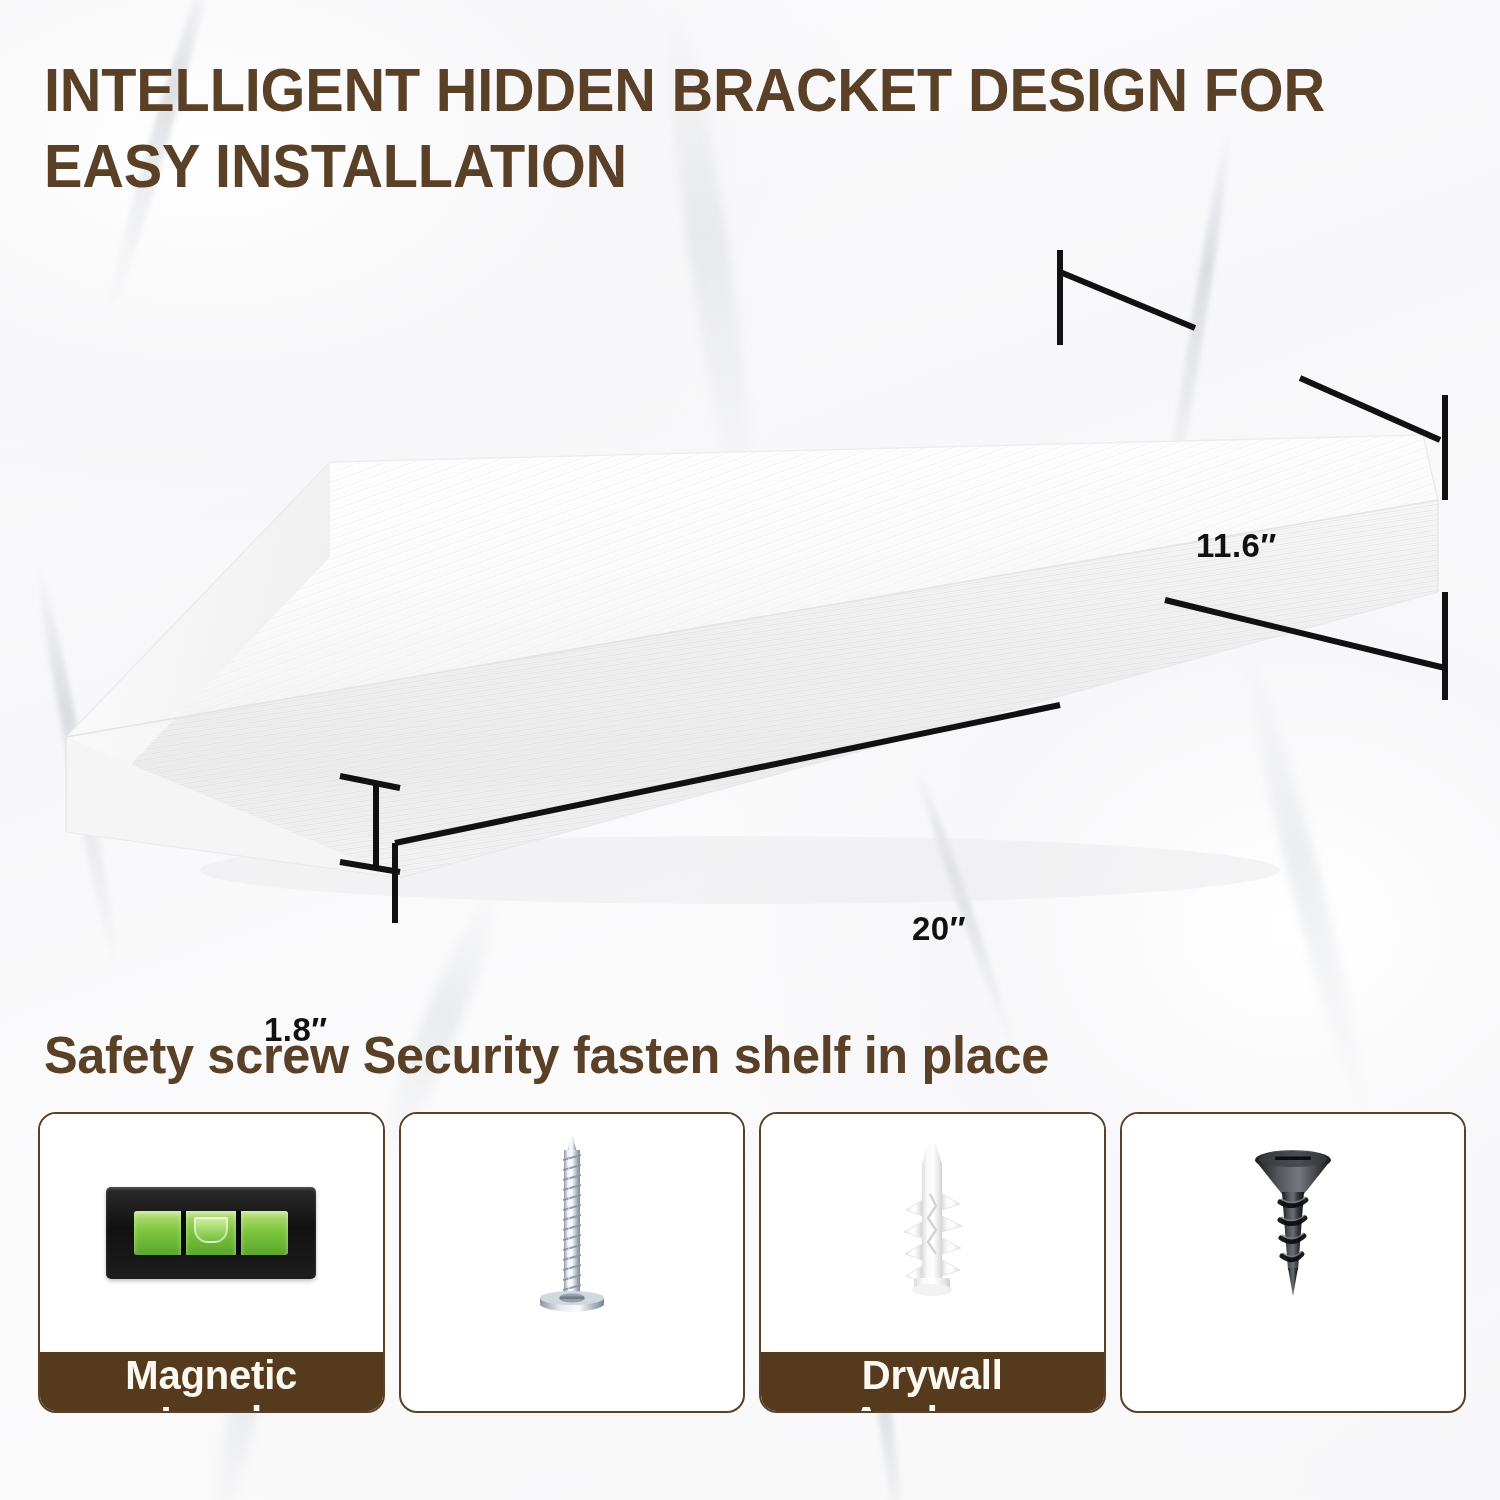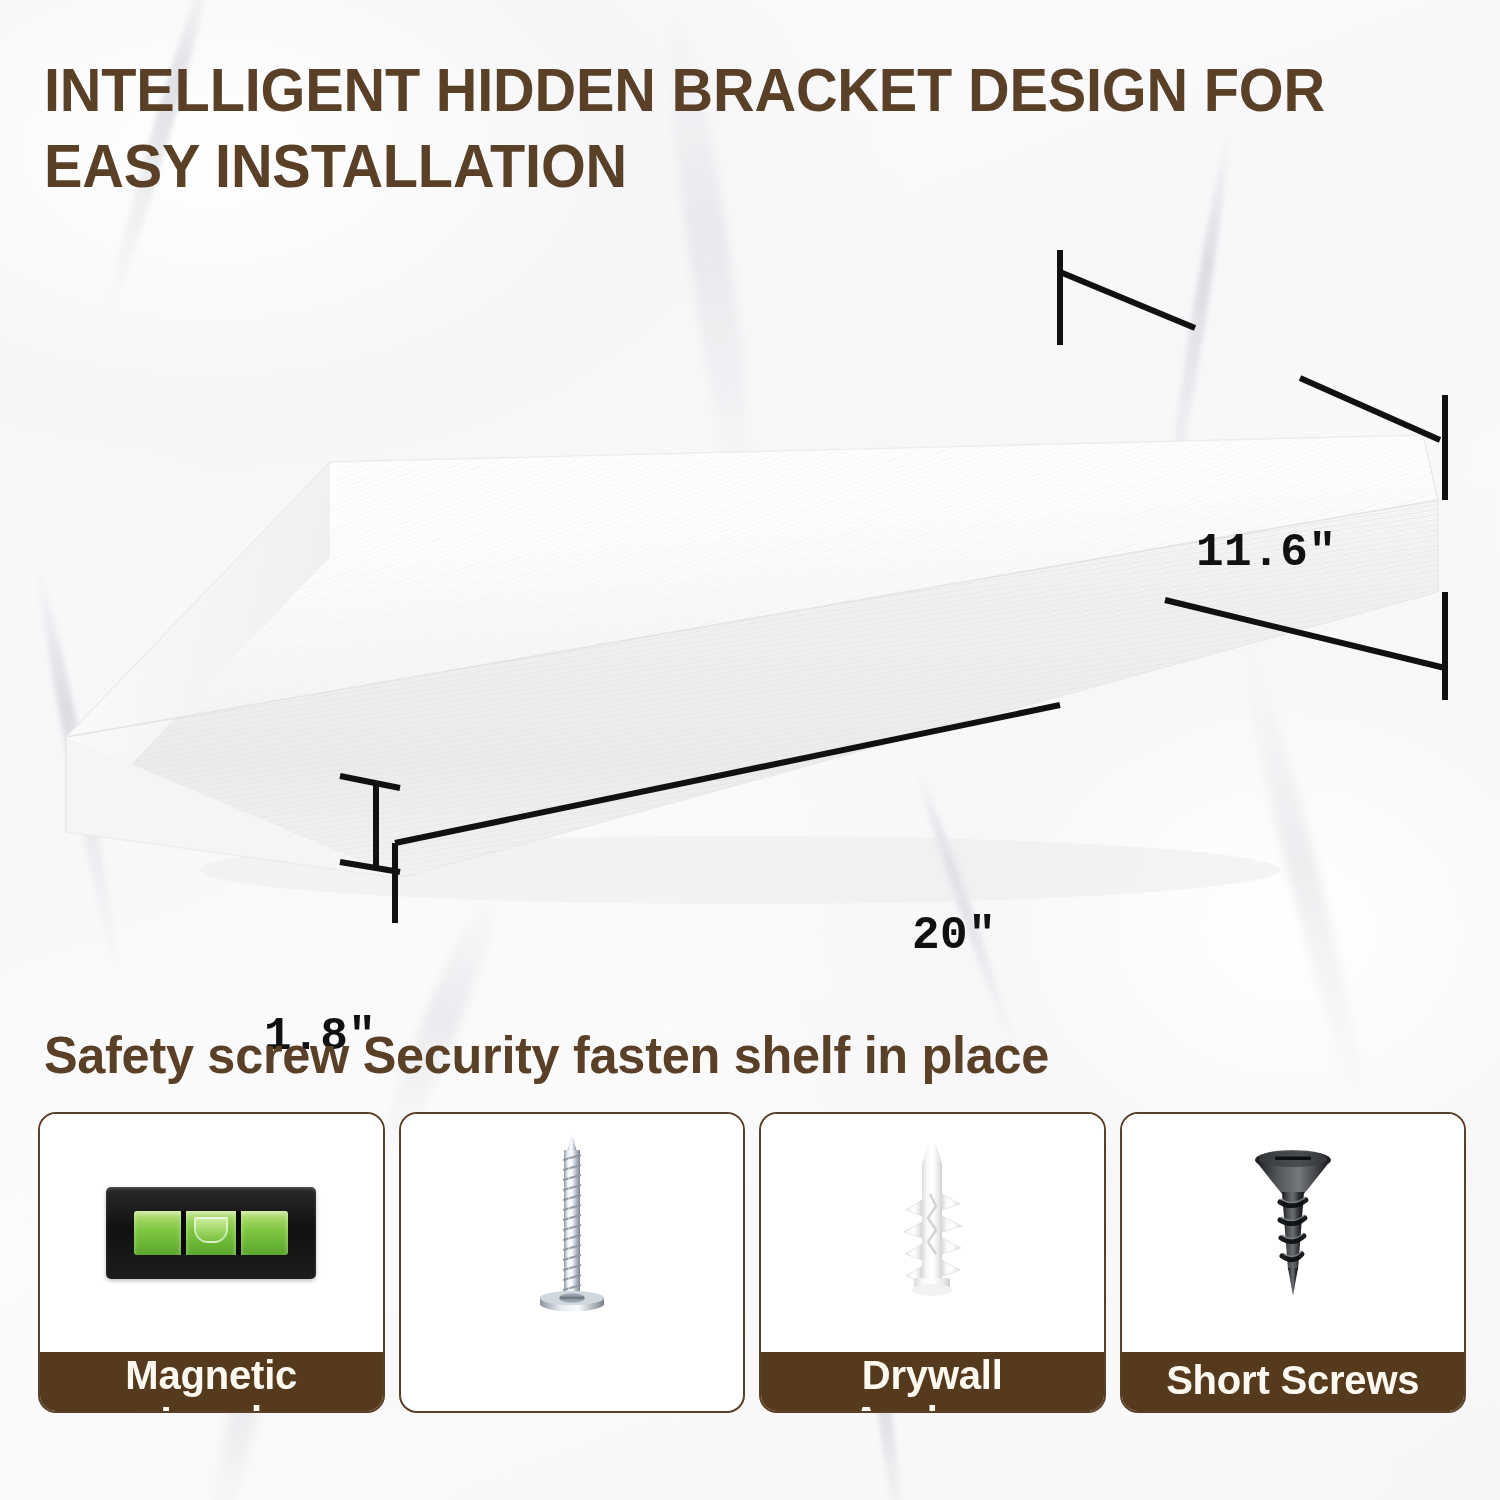--- a/index.html
+++ b/index.html
@@ -83,23 +83,23 @@
     top: 200px;
     width: 1500px;
     height: 790px;
   }
   .stage svg { display: block; }
 
   
   .dim {
     position: absolute;
     color: #111111;
-    font-family: Liberation Mono, monospace;
+    font-family: Liberation Sans, sans-serif;
     font-weight: bold;
-    font-size: 46px;
+    font-size: 33px;
     letter-spacing: 0.5px;
     white-space: nowrap;
   }
   .dim-116 { left: 1196px; top: 327px; }
   .dim-24  { left: 912px;  top: 710px; }
   .dim-15  { left: 264px;  top: 811px; }
 
   
   .cards {
     position: absolute;
@@ -441,17 +441,16 @@
           <g stroke="#81858b" stroke-width="1.6" fill="none" opacity="0.8">
             <path d="M53 61 Q65 69 78 59"></path>
             <path d="M53 79 Q65 87 77 77"></path>
             <path d="M54 97 Q65 105 76 95"></path>
             <path d="M55 115 Q65 123 74 113"></path>
           </g>
 
           <polygon points="60,130 70,130 65,158" fill="url(#blk)"></polygon>
         </svg>
       </div>
-      <div class="card-footer">Short Screws</div>
     </div>
 
   </div>
 </div>
 
 </body></html>

